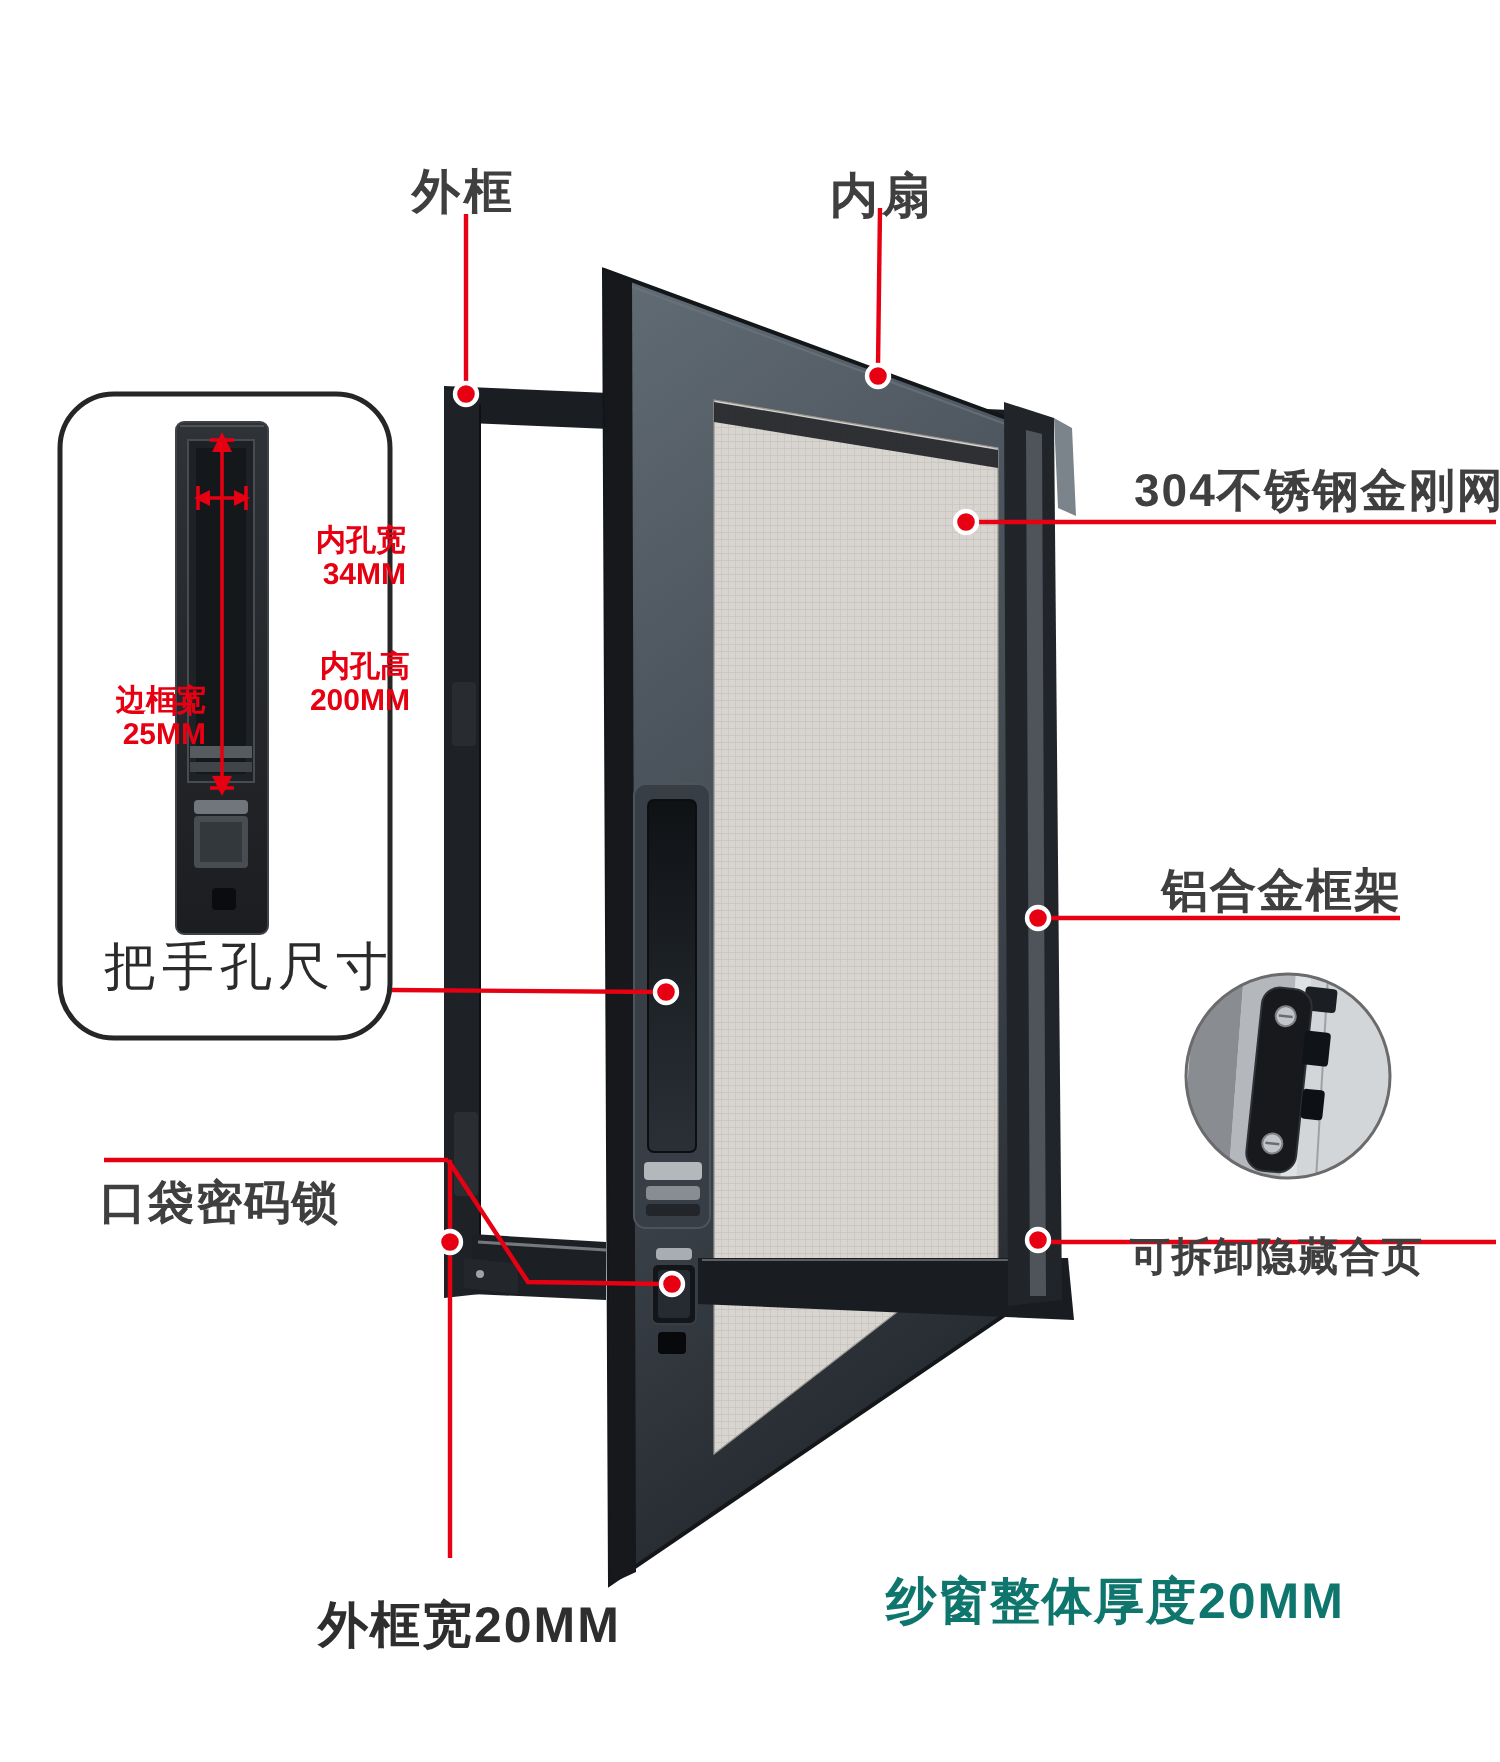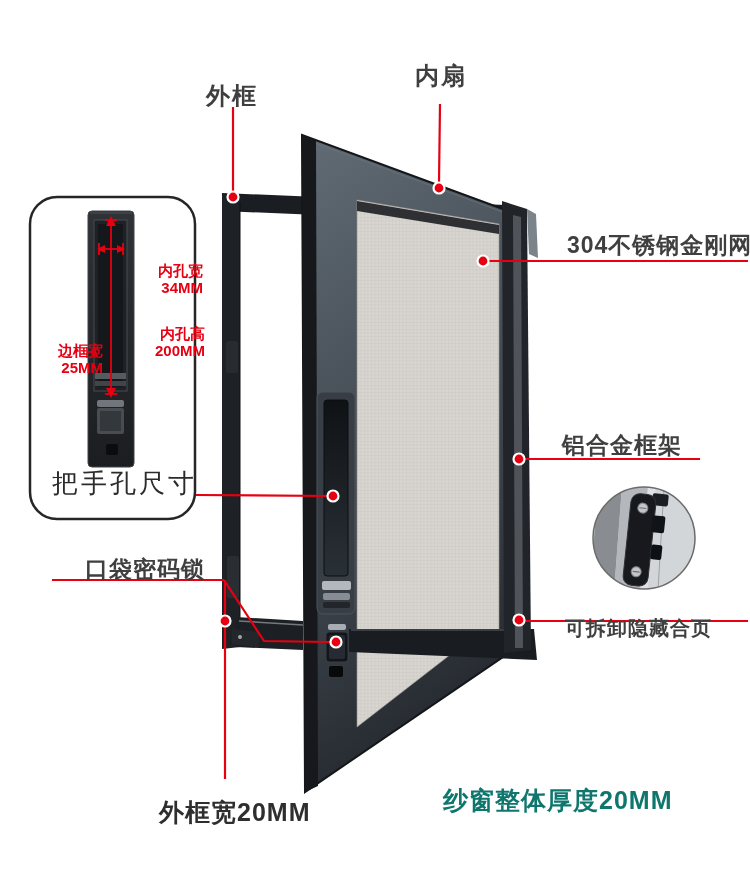--- a/index.html
+++ b/index.html
@@ -172,25 +172,25 @@
     <circle cx="483" cy="261" r="5.5"></circle>
     <circle cx="519" cy="459" r="5.5"></circle>
     <circle cx="519" cy="620" r="5.5"></circle>
     <circle cx="336" cy="642" r="5.5"></circle>
     <circle cx="225" cy="621" r="5.5"></circle>
     <circle cx="333" cy="496" r="5.5"></circle>
   </g>
 </svg>
 
 <div class="lbl lbl-top" style="left:206px;top:80px;">外框</div>
-<div class="lbl lbl-top" style="left:415px;top:60px;">内扇</div>
+<div class="lbl lbl-top" style="left:415px;top:82px;">内扇</div>
 <div class="lbl lbl-right" style="left:567px;top:230px;">304不锈钢金刚网</div>
-<div class="lbl lbl-right" style="left:562px;top:430px;">铝合金框架</div>
+<div class="lbl lbl-right" style="left:581px;top:430px;">铝合金框架</div>
 <div class="lbl lbl-hinge" style="left:565px;top:593px;">可拆卸隐藏合页</div>
-<div class="lbl lbl-lock" style="left:50px;top:554px;margin-left:35px;">口袋密码锁</div>
+<div class="lbl lbl-lock" style="left:50px;top:586px;">口袋密码锁</div>
 <div class="lbl lbl-bottom" style="left:159px;top:780px;margin-top:16px;">外框宽20MM</div>
 <div class="lbl lbl-bottom" style="left:443px;top:784px;color:#0f766e;">纱窗整体厚度20MM</div>
 <div class="lbl lbl-caption" style="left:52px;top:466px;">把手孔尺寸</div>
 
 <div class="dim" style="left:119px;top:262px;width:84px;">
   <div>内孔宽</div>
   <div>34MM</div>
 </div>
 <div class="dim" style="left:117px;top:325px;width:88px;">
   <div>内孔高</div>

